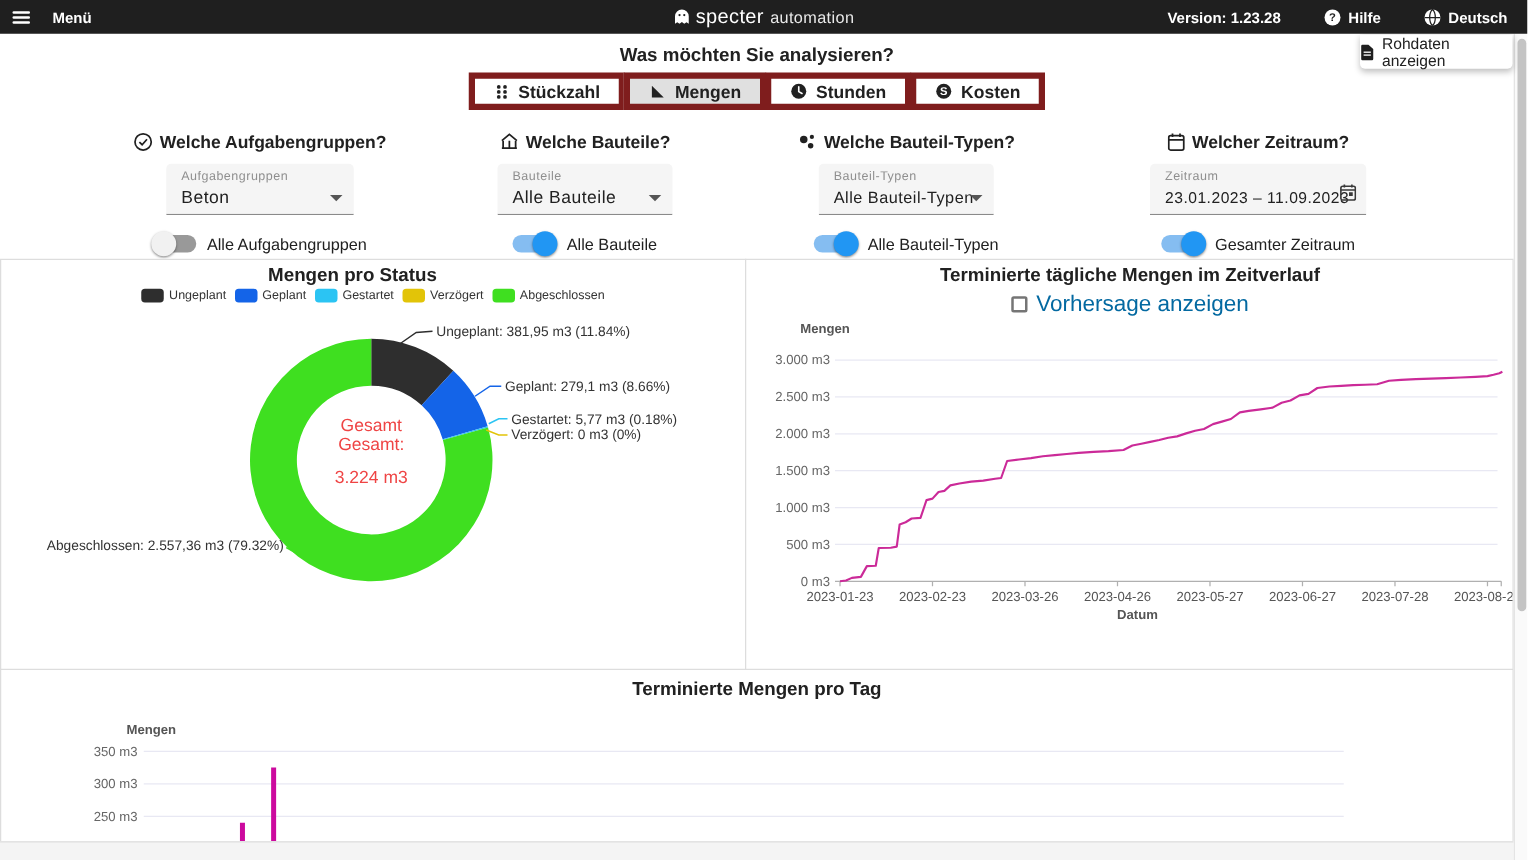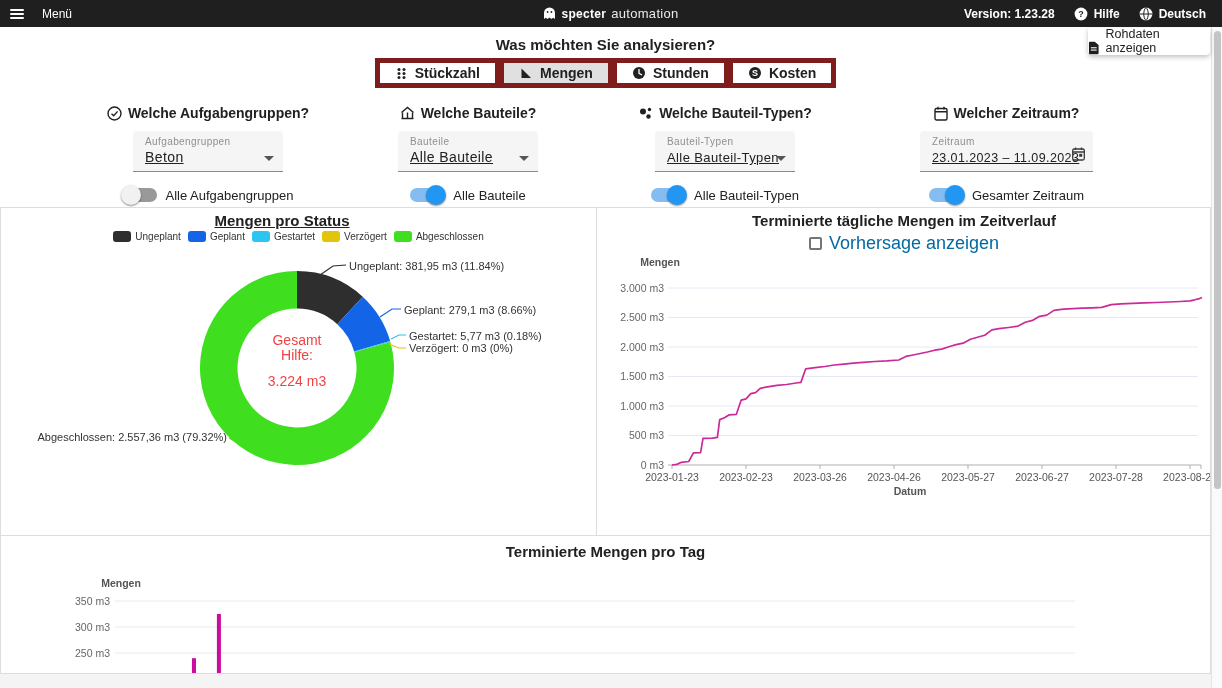--- a/index.html
+++ b/index.html
@@ -6,31 +6,31 @@
   html,body { width:1222px; height:688px; overflow:hidden; background:#fff;
     font-family:"Liberation Sans", sans-serif; color:#212121; }
   .page { position:relative; width:1222px; height:688px; background:#fff; }
 
   
   .topbar { position:absolute; top:0; left:0; width:1222px; height:27px; background:#1f1f1f;
     display:flex; align-items:center; color:#fff; z-index:30; }
   .tb-left { position:absolute; left:10px; display:flex; align-items:center; gap:7px; cursor:pointer; }
   .hamburger { width:14px; height:10px; display:flex; flex-direction:column; justify-content:space-between; }
   .hamburger span { display:block; height:2px; background:#fff; border-radius:1px; }
-  .tb-menu-label { font-size:12px; font-weight:normal;padding-left:11px; }
+  .tb-menu-label { font-size:12px; font-weight:bold;padding-left:11px; }
   .tb-center { position:absolute; left:0; right:0; display:flex; justify-content:center; align-items:center; gap:5px; }
-  .brand-bold { font-size:12px; font-weight:bold; letter-spacing:.3px; }
+  .brand-bold { font-size:16px; font-weight:normal; letter-spacing:.3px; }
   .brand-light { font-size:13px; font-weight:normal; opacity:.9; letter-spacing:.3px; }
-  .tb-right { position:absolute; right:16px; display:flex; align-items:center; gap:19px; }
+  .tb-right { position:absolute; right:16px; display:flex; align-items:center; gap:34px; }
   .tb-item { display:flex; align-items:center; gap:6px; font-size:12px; font-weight:bold; cursor:pointer; }
   .tb-version { font-size:12px; font-weight:bold; }
 
   
   .raw-card { position:absolute; top:28px; left:1088px; width:122px; height:27px; background:#fff;
-    box-shadow:0 2px 5px rgba(0,0,0,.25); border-radius:0 0 4px 4px; display:flex; align-items:flex-end;
+    box-shadow:0 2px 5px rgba(0,0,0,.25); border-radius:0 0 4px 4px; display:flex; align-items:center;
     justify-content:center; gap:6px; font-size:12.5px; font-weight:500; z-index:29; cursor:pointer; }
 
   
   .analyze-q { position:absolute; top:36px; left:0; width:1211px; text-align:center;
     font-size:15px; font-weight:bold; }
   .tabs { position:absolute; top:58px; left:0; width:1211px; display:flex; justify-content:center; }
   .tab { display:flex; align-items:center; gap:7px; height:30px; padding:0 15px; background:#fff;
     border:5px solid #7f1d1d; margin-left:-1px; font-size:14px; font-weight:bold; cursor:pointer; }
   .tab:first-child { margin-left:0; }
   .tab.selected { background:#e0e0e0; }
@@ -41,39 +41,39 @@
   .f2 { left:338px; width:260px; }
   .f3 { left:595px; width:260px; }
   .f4 { left:880px; width:253px; }
   .filter-q { display:flex; justify-content:center; align-items:center; gap:6px;
     font-size:14px; font-weight:bold; height:18px; }
   .select { position:relative; margin:9px auto 0; height:41px; background:#f5f5f5;
     border-radius:4px 4px 0 0; border-bottom:1px solid #8a8a8a; text-align:right; cursor:pointer; }
   .w150 { width:150px; } .w140 { width:140px; } .w173 { width:173px; }
   .select .flabel { position:absolute; top:5px; left:12px; font-size:10px; color:#8f8f8f; letter-spacing:.4px; }
   .select .fvalue { position:absolute; bottom:6px; left:12px; font-size:14px; color:#212121;
-    letter-spacing:.4px; white-space:nowrap;text-decoration:underline; }
+    letter-spacing:.4px; white-space:nowrap; }
   .select .arrow { position:absolute; right:9px; bottom:10px; width:0; height:0;
     border-left:5px solid transparent; border-right:5px solid transparent; border-top:5px solid #555; }
   .select .cal { position:absolute; right:8px; bottom:10px; }
   .toggle-row { margin-top:13px; display:flex; justify-content:center; align-items:center; gap:9px; }
   .toggle { position:relative; width:34px; height:20px; cursor:pointer; flex:0 0 auto; }
   .toggle .track { position:absolute; top:3px; left:0; width:34px; height:14px; border-radius:7px; background:#999; }
   .toggle .thumb { position:absolute; top:0; left:-2px; width:20px; height:20px; border-radius:50%;
     background:#f1f1f1; box-shadow:0 1px 2px rgba(0,0,0,.45); }
   .toggle.on .track { background:#85bdf1; }
   .toggle.on .thumb { left:16px; background:#2196f3; }
   .toggle-label { font-size:13px; color:#212121; }
 
   
   .charts-box { position:absolute; top:207px; left:0; width:1211px; height:329px;
     background:#fff; border:1px solid #ddd; }
   .v-divider { position:absolute; top:207px; left:596px; width:1px; height:329px; background:#ddd; }
   .panel-title { position:absolute; font-size:15px; font-weight:bold; text-align:center; }
-  .t-donut { top:212px; left:0; width:564px;text-decoration:underline; }
+  .t-donut { top:212px; left:0; width:564px; }
   .t-line  { top:212px; left:598px; width:612px; }
   .legend { position:absolute; top:231px; left:0; width:597px; display:flex;
     justify-content:center; align-items:center; gap:7px; }
   .legend-item { display:flex; align-items:center; gap:4px; cursor:pointer; }
   .legend-swatch { width:18px; height:11px; border-radius:3px; }
   .legend-label { font-size:10px; color:#333; }
   #donutSvg { position:absolute; top:248px; left:0; }
   .callout { position:absolute; font-size:11px; color:#333; white-space:nowrap; }
   .c-ungeplant { top:260px; left:349px; }
   .c-geplant { top:304px; left:404px; }
@@ -326,21 +326,21 @@
       <polyline points="389,96 399,100 406,100" fill="none" stroke="#e2c408" stroke-width="1.2"></polyline>
       <polyline points="238,195 229,190" fill="none" stroke="#3fdf20" stroke-width="1.2"></polyline>
     </svg>
   <div class="callout c-ungeplant">Ungeplant: 381,95 m3 (11.84%)</div>
   <div class="callout c-geplant">Geplant: 279,1 m3 (8.66%)</div>
   <div class="callout c-gestartet">Gestartet: 5,77 m3 (0.18%)</div>
   <div class="callout c-verzoegert">Verzögert: 0 m3 (0%)</div>
   <div class="callout c-abgeschlossen">Abgeschlossen: 2.557,36 m3 (79.32%)</div>
   <div class="donut-center">
     <div>Gesamt</div>
-    <div>Hilfe:</div>
+    <div>Gesamt:</div>
     <div class="donut-total">3.224 m3</div>
   </div>
 
   <div class="panel-title t-line">Terminierte tägliche Mengen im Zeitverlauf</div>
   <div class="cbx-row">
     <span class="cbx"></span>
     <span class="cbx-label">Vorhersage anzeigen</span>
   </div>
   <svg id="lineSvg" width="612" height="252">
       <line x1="70" x2="600" y1="36" y2="36" stroke="#e8e8f3" stroke-width="1"></line>

